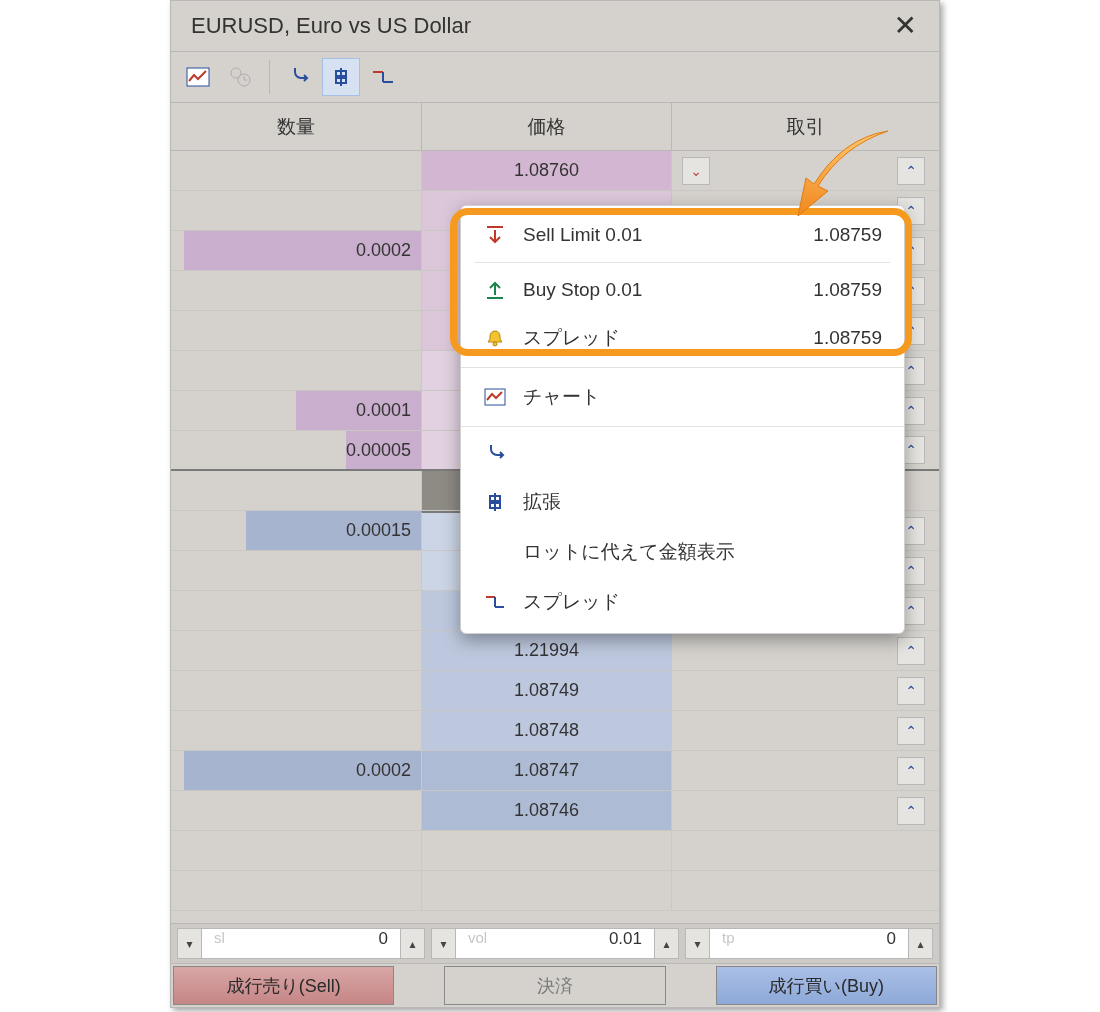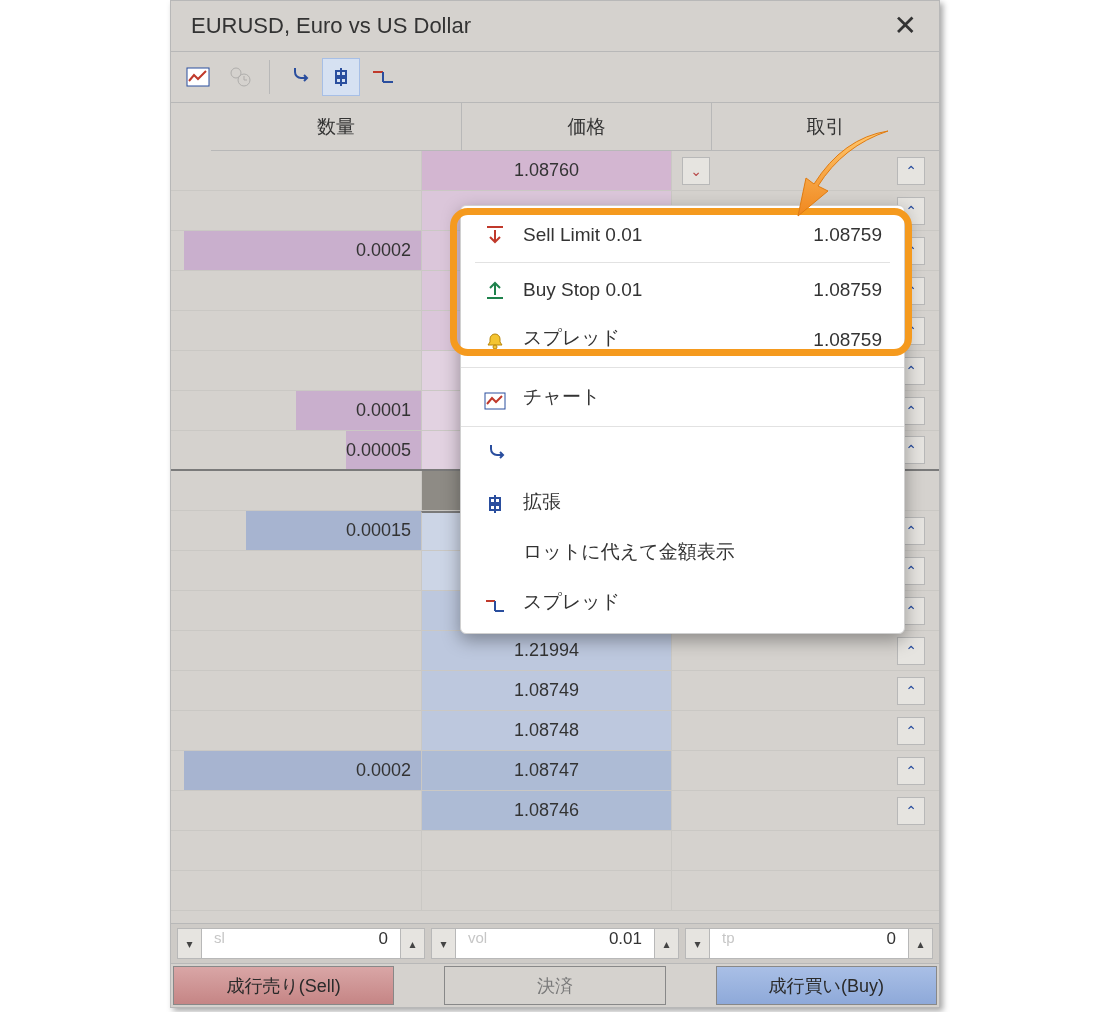--- a/index.html
+++ b/index.html
@@ -63,21 +63,20 @@
   .tb-sep {
     width: 1px; height: 34px; background: #b8b8b8; margin: 0 6px;
   }
   
   .colheader {
     height: 48px;
     display: grid;
     grid-template-columns: 250px 250px 1fr;
     border-bottom: 1px solid #b8b8b8;
     background: #d5d2ce;
-    margin-left: 40px;
   }
   .colheader > div {
     display: flex; align-items: center; justify-content: center;
     font-size: 19px; color: #333;
   }
   .colheader > div + div { border-left: 1px solid #b8b8b8; }
   
   .gridbody {
     flex: 1;
     position: relative;
@@ -180,21 +179,21 @@
     left: 460px; top: 205px;
     width: 445px;
     background: #fff;
     border: 1px solid #d0d0d0;
     border-radius: 6px;
     box-shadow: 0 6px 18px rgba(0,0,0,0.35);
     z-index: 30;
     padding: 6px 0;
   }
   .ctx-item {
-    display: flex; align-items: flex-end;
+    display: flex; align-items: center;
     padding: 12px 22px;
     gap: 16px;
     font-size: 19px;
     color: #333;
     cursor: pointer;
   }
   .ctx-item .rval { margin-left: auto; color: #333; }
   .ctx-sep { height: 1px; background: #e2e2e2; margin: 4px 14px; }
   .ctx-sep.full { margin: 4px 0; }
   .ctx-icon { width: 24px; display: flex; align-items: center; justify-content: center; }

